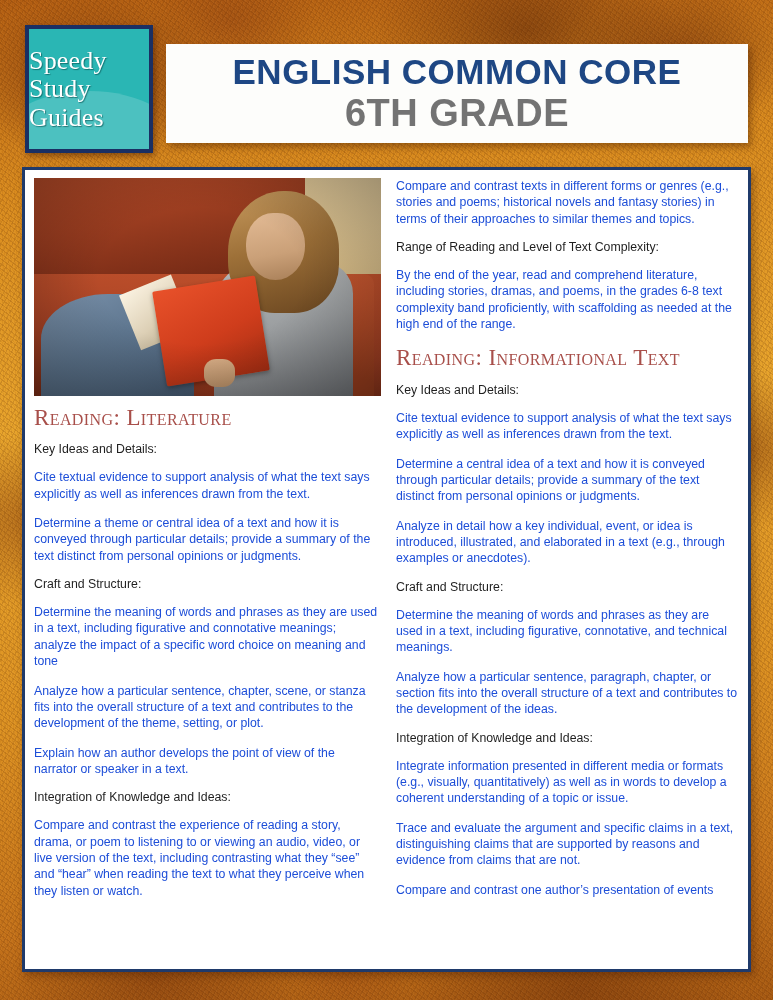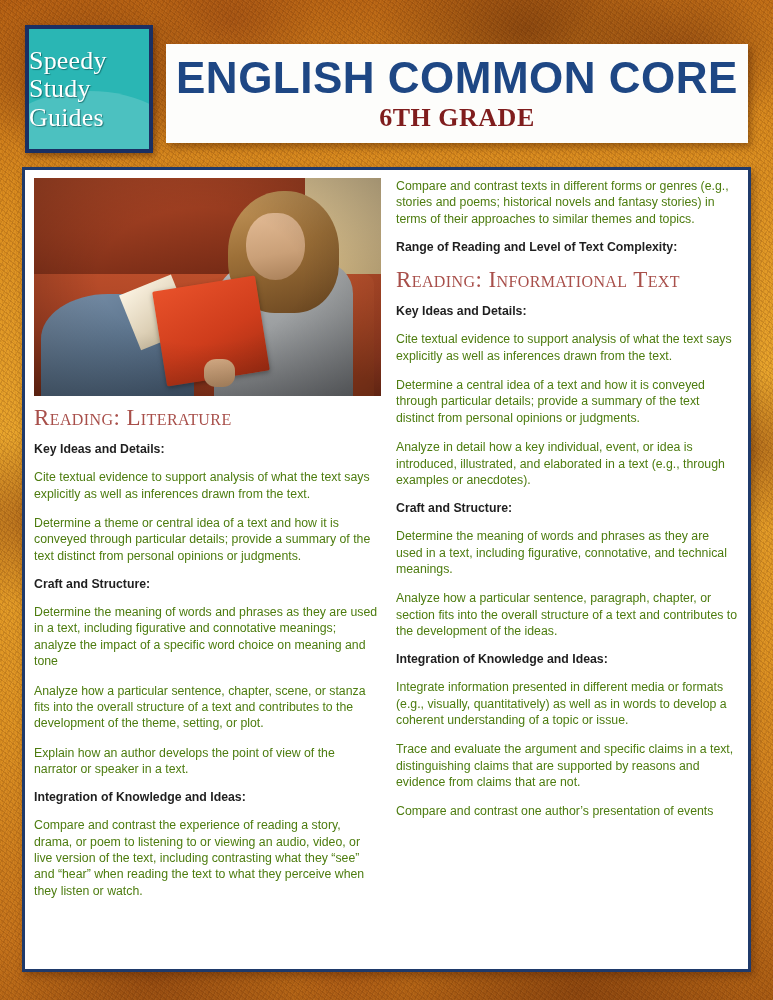--- a/index.html
+++ b/index.html
@@ -89,32 +89,32 @@
     width: 582px; height: 99px;
     background: #fdfdfb;
     box-shadow: 3px 4px 7px rgba(70,28,0,0.42);
     display: flex;
     flex-direction: column;
     align-items: center;
     justify-content: center;
   }
   .title-main {
     font-family: "Liberation Sans", sans-serif;
-    font-size: 44px;
+    font-size: 35px;
     font-weight: bold;
     color: #1e4784;
     letter-spacing: 0.5px;
     line-height: 1.08;
     white-space: nowrap;
   }
   .title-sub {
-    font-family: Liberation Serif, serif;
-    font-size: 26px;
+    font-family: Liberation Sans, sans-serif;
+    font-size: 38px;
     font-weight: bold;
-    color: #7f1d1d;
+    color: #737373;
     letter-spacing: 0.5px;
     line-height: 1.1;
     margin-top: 2px;
   }
 
   
   .card {
     position: absolute;
     left: 22px; top: 167px;
     width: 729px; height: 805px;
@@ -209,28 +209,28 @@
     font-family: "Liberation Serif", serif;
     font-size: 23px;
     font-variant: small-caps;
     color: #a84f4a;
     letter-spacing: 0.4px;
     margin: 2px 0 11px 0;
     line-height: 1.15;
   }
   .sub-head {
     font-size: 12.3px;
-    font-weight: bold;
+    font-weight: normal;
     color: #1f1f1f;
     line-height: 1.3;
     margin: 0 0 11px 0;
   }
   .para {
     font-size: 12.3px;
-    color: #4d7c0f;
+    color: #1d4ed8;
     line-height: 1.33;
     margin: 0 0 13px 0;
     text-align: left;
   }
   .rcol .sec-title { margin-top: 10px; }
 </style>
 </head>
 <body>
 
 <div class="page">
@@ -287,20 +287,21 @@
           <div class="sub-head">Integration of Knowledge and Ideas:</div>
           <div class="para">Compare and contrast the experience of reading a story, drama, or poem to listening to or viewing an audio, video, or live version of the text, including contrasting what they “see” and “hear” when reading the text to what they perceive when they listen or watch.</div>
         </div>
     </div>
 
     <div class="col rcol">
 
       <div>
           <div class="para">Compare and contrast texts in different forms or genres (e.g., stories and poems; historical novels and fantasy stories) in terms of their approaches to similar themes and topics.</div>
           <div class="sub-head">Range of Reading and Level of Text Complexity:</div>
+          <div class="para">By the end of the year, read and comprehend literature, including stories, dramas, and poems, in the grades 6-8 text complexity band proficiently, with scaffolding as needed at the high end of the range.</div>
         </div>
 
       <div class="sec-title">Reading: Informational Text</div>
 
       <div>
           <div class="sub-head">Key Ideas and Details:</div>
           <div class="para">Cite textual evidence to support analysis of what the text says explicitly as well as inferences drawn from the text.</div>
           <div class="para">Determine a central idea of a text and how it is conveyed through particular details; provide a summary of the text distinct from personal opinions or judgments.</div>
           <div class="para">Analyze in detail how a key individual, event, or idea is introduced, illustrated, and elaborated in a text (e.g., through examples or anecdotes).</div>
           <div class="sub-head">Craft and Structure:</div>

